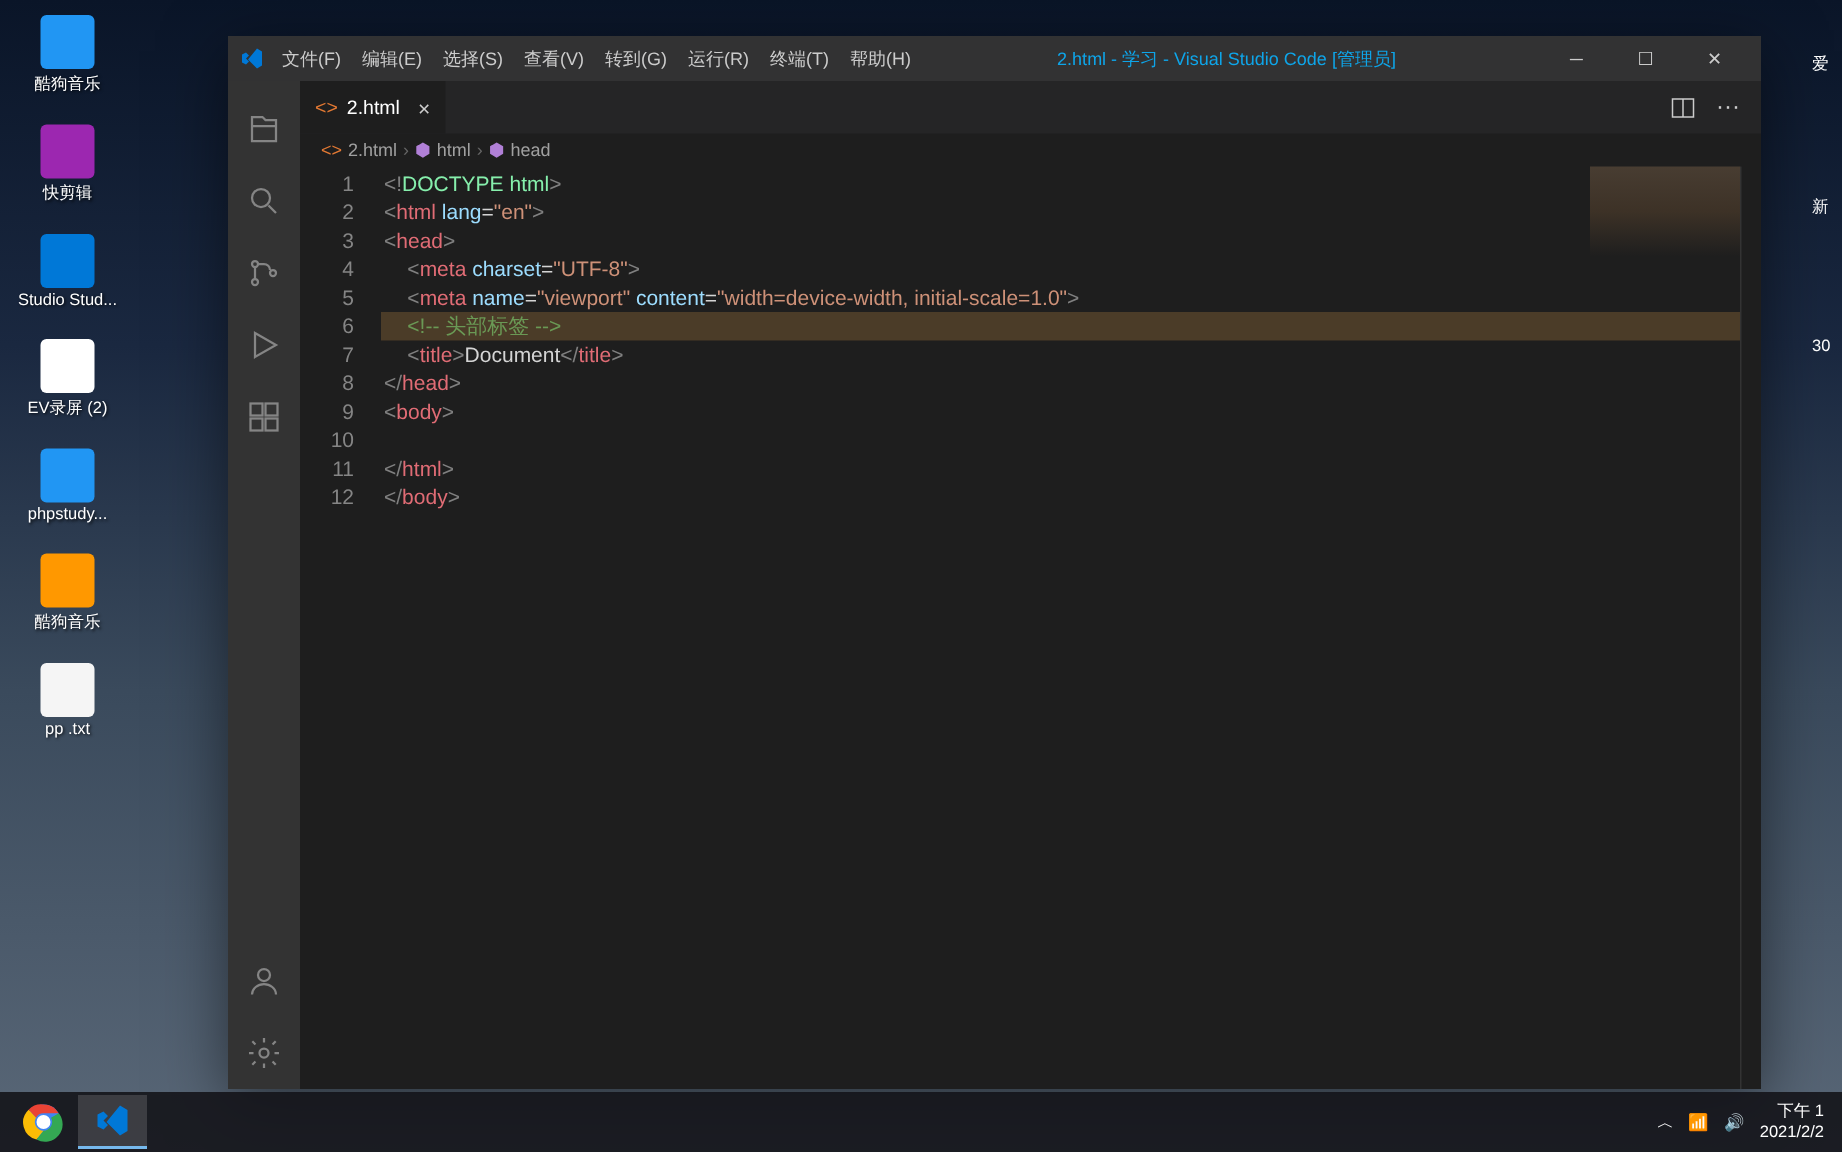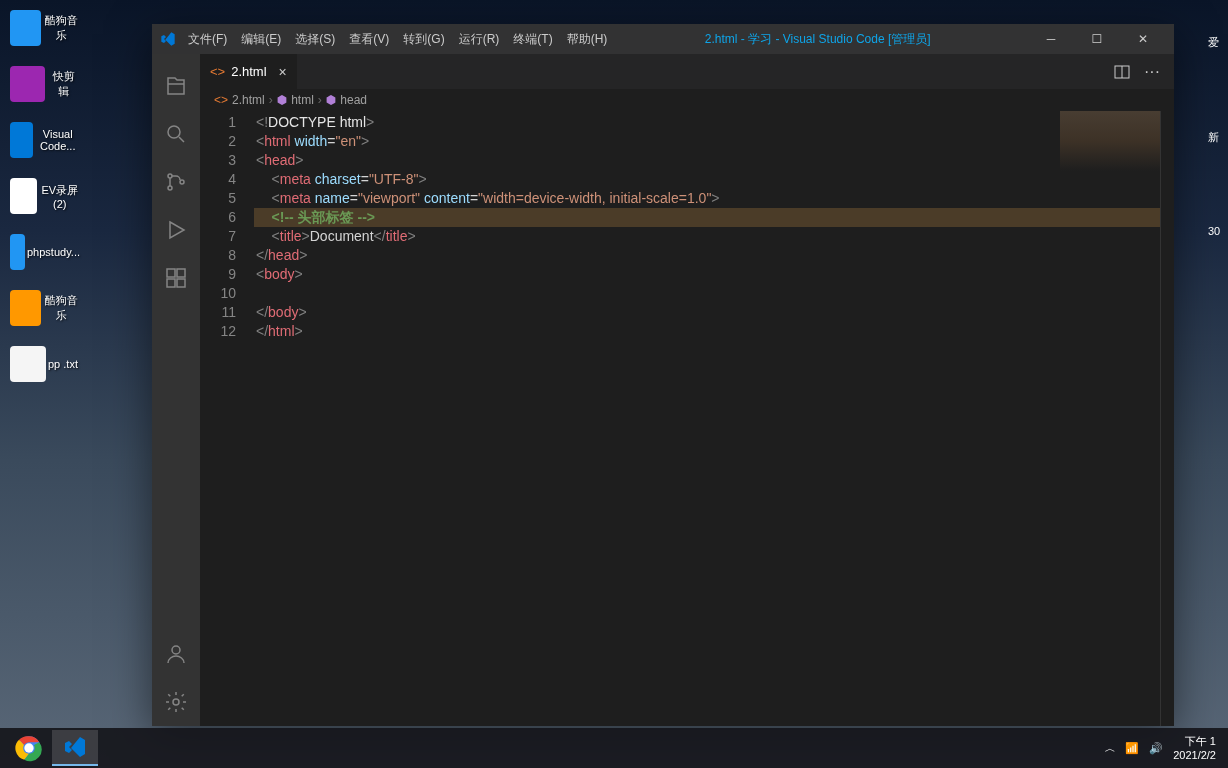--- a/index.html
+++ b/index.html
@@ -1,20 +1,20 @@
 <!DOCTYPE html>
 <html><head>
 <meta charset="utf-8">
 <style>
 * { margin: 0; padding: 0; box-sizing: border-box; font-family: "Microsoft YaHei", "Segoe UI", sans-serif; }
 body { width: 1228px; height: 768px; overflow: hidden; background: linear-gradient(180deg, #0a1528 0%, #1a2840 30%, #3a4a5c 60%, #5a6878 100%); position: relative; }
 
 
 .desktop-icons { position: absolute; left: 10px; top: 10px; display: flex; flex-direction: column; gap: 20px; z-index: 1; }
-.desktop-icon { width: 70px; display: flex; flex-direction: row; align-items: center; gap: 2px; cursor: pointer; }
+.desktop-icon { width: 70px; display: flex; flex-direction: column; align-items: center; gap: 2px; cursor: pointer; }
 .desktop-icon .icon-box { width: 36px; height: 36px; border-radius: 4px; display: flex; align-items: center; justify-content: center; font-size: 20px; color: white; }
 .desktop-icon .label { color: white; font-size: 11px; text-align: center; text-shadow: 1px 1px 2px rgba(0,0,0,0.8); }
 
 
 .right-partial { position: absolute; right: 0; top: 35px; width: 20px; display: flex; flex-direction: column; gap: 80px; color: white; font-size: 11px; z-index: 1; }
 
 
 .vscode { position: absolute; left: 152px; top: 24px; width: 1022px; height: 702px; background: #1e1e1e; display: flex; flex-direction: column; box-shadow: 0 10px 40px rgba(0,0,0,0.5); z-index: 10; }
 
 
@@ -47,26 +47,26 @@
 .breadcrumb .sep { color: #666; }
 .breadcrumb .bc-icon { color: #e37933; }
 .breadcrumb .bc-icon2 { color: #b180d7; }
 
 
 .code-view { flex: 1; display: flex; position: relative; font-family: Consolas, "Courier New", monospace; font-size: 14px; line-height: 19px; }
 .gutter { width: 54px; text-align: right; padding-right: 18px; color: #858585; padding-top: 2px; user-select: none; }
 .gutter div { height: 19px; }
 .code-lines { flex: 1; padding-top: 2px; position: relative; }
 .code-lines .line { height: 19px; white-space: pre; padding-left: 2px; position: relative; }
-.code-lines .line.highlight { background: rgba(120,90,50,0.5); font-weight: bold; }
+.code-lines .line.highlight { background: rgba(120,90,50,0.5); }
 .code-lines .line.highlight::after { content:''; position:absolute; right:100px; top:0; bottom:0; left:0; }
 
 .minimap { position: absolute; right: 14px; top: 0; width: 100px; height: 60px; background: linear-gradient(#5a4a3a 0%, #4a3a2a 50%, transparent 100%); opacity: 0.7; }
 .scroll-right { position: absolute; right: 0; top: 0; width: 14px; height: 100%; background: #1e1e1e; border-left: 1px solid #333; }
-.doctype { color: #e5e5e5; }
+.doctype { color: #86efac; }
 .tag { color: #e06c75; }
 .bracket { color: #808080; }
 .attr { color: #9cdcfe; }
 .string { color: #ce9178; }
 .comment { color: #6a9955; }
 .text { color: #d4d4d4; }
 
 
 .taskbar { position: absolute; bottom: 0; left: 0; right: 0; height: 40px; background: rgba(20,20,25,0.9); display: flex; align-items: center; padding: 0 6px; z-index: 20; }
 .taskbar .task-item { width: 46px; height: 36px; display: flex; align-items: center; justify-content: center; cursor: pointer; }
@@ -83,21 +83,21 @@
     <div class="desktop-icon">
       <div class="icon-box" style="background:#2196f3"></div>
       <div class="label">酷狗音乐</div>
     </div>
     <div class="desktop-icon">
       <div class="icon-box" style="background:#9c27b0"></div>
       <div class="label">快剪辑</div>
     </div>
     <div class="desktop-icon">
       <div class="icon-box" style="background:#0078d7"></div>
-      <div class="label">Visual Code...</div>
+      <div class="label">Studio Stud...</div>
     </div>
     <div class="desktop-icon">
       <div class="icon-box" style="background:#ffffff"></div>
       <div class="label">EV录屏 (2)</div>
     </div>
     <div class="desktop-icon">
       <div class="icon-box" style="background:#2196f3"></div>
       <div class="label">phpstudy...</div>
     </div>
     <div class="desktop-icon">
@@ -223,31 +223,31 @@
             <div>6</div>
             <div>7</div>
             <div>8</div>
             <div>9</div>
             <div>10</div>
             <div>11</div>
             <div>12</div>
           </div>
         <div class="code-lines" id="code-lines">
             <div class="line"><span class="bracket">&lt;!</span><span class="doctype">DOCTYPE html</span><span class="bracket">&gt;</span></div>
-            <div class="line"><span class="bracket">&lt;</span><span class="tag">html</span><span class="text"> </span><span class="attr">width</span><span class="text">=</span><span class="string">"en"</span><span class="bracket">&gt;</span></div>
+            <div class="line"><span class="bracket">&lt;</span><span class="tag">html</span><span class="text"> </span><span class="attr">lang</span><span class="text">=</span><span class="string">"en"</span><span class="bracket">&gt;</span></div>
             <div class="line"><span class="bracket">&lt;</span><span class="tag">head</span><span class="bracket">&gt;</span></div>
             <div class="line">    <span class="bracket">&lt;</span><span class="tag">meta</span><span class="text"> </span><span class="attr">charset</span><span class="text">=</span><span class="string">"UTF-8"</span><span class="bracket">&gt;</span></div>
             <div class="line">    <span class="bracket">&lt;</span><span class="tag">meta</span><span class="text"> </span><span class="attr">name</span><span class="text">=</span><span class="string">"viewport"</span><span class="text"> </span><span class="attr">content</span><span class="text">=</span><span class="string">"width=device-width, initial-scale=1.0"</span><span class="bracket">&gt;</span></div>
             <div class="line highlight">    <span class="comment">&lt;!-- 头部标签 --&gt;</span></div>
             <div class="line">    <span class="bracket">&lt;</span><span class="tag">title</span><span class="bracket">&gt;</span><span class="text">Document</span><span class="bracket">&lt;/</span><span class="tag">title</span><span class="bracket">&gt;</span></div>
             <div class="line"><span class="bracket">&lt;/</span><span class="tag">head</span><span class="bracket">&gt;</span></div>
             <div class="line"><span class="bracket">&lt;</span><span class="tag">body</span><span class="bracket">&gt;</span></div>
             <div class="line"></div>
+            <div class="line"><span class="bracket">&lt;/</span><span class="tag">html</span><span class="bracket">&gt;</span></div>
             <div class="line"><span class="bracket">&lt;/</span><span class="tag">body</span><span class="bracket">&gt;</span></div>
-            <div class="line"><span class="bracket">&lt;/</span><span class="tag">html</span><span class="bracket">&gt;</span></div>
           </div>
         <div class="minimap"></div>
         <div class="scroll-right"></div>
       </div>
     </div>
   </div>
 </div>
 
 <div class="taskbar">
   <div class="task-item">

